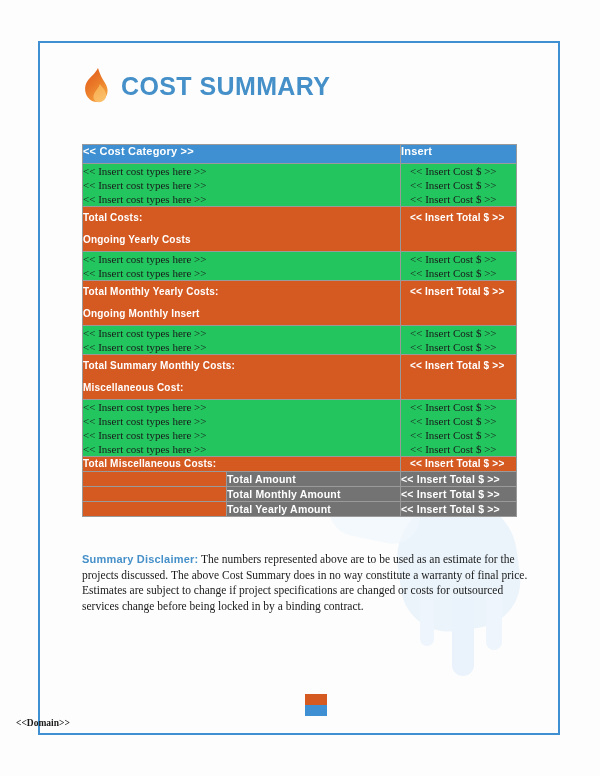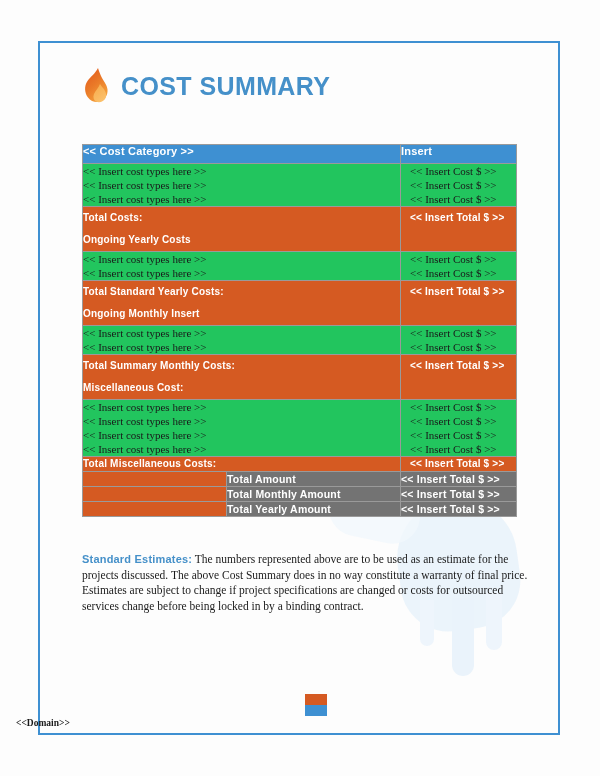--- a/index.html
+++ b/index.html
@@ -296,21 +296,21 @@
             <div class="line">&lt;&lt; Insert cost types here &gt;&gt;</div>
           </td>
           <td class="light-cell price-light">
             <div class="line">&lt;&lt; Insert Cost $ &gt;&gt;</div>
             <div class="line">&lt;&lt; Insert Cost $ &gt;&gt;</div>
           </td>
         </tr>
 
         <tr>
           <td class="dark-cell" colspan="2">
-            <div class="line">Total Standard Yearly Costs:</div>
+            <div class="line">Total Monthly Yearly Costs:</div>
             <div class="line">Ongoing Monthly Insert</div>
           </td>
           <td class="dark-cell price-dark">
             <div class="line">&lt;&lt; Insert Total $ &gt;&gt;</div>
           </td>
         </tr>
 
         <tr>
           <td class="light-cell" colspan="2">
             <div class="line">&lt;&lt; Insert cost types here &gt;&gt;</div>
@@ -380,21 +380,21 @@
             <div class="line">Total Yearly Amount</div>
           </td>
           <td class="sub-label-cell">
             <div class="line">&lt;&lt; Insert Total $ &gt;&gt;</div>
           </td>
         </tr>
       </tbody>
     </table>
 
     <div class="disclaimer">
-      <span class="lead">Standard Estimates:</span><span> The numbers represented above are to be used as an estimate for the projects discussed. The above Cost Summary does in no way constitute a warranty of final price.  Estimates are subject to change if project specifications are changed or costs for outsourced services change before being locked in by a binding contract.</span>
+      <span class="lead">Summary Disclaimer:</span><span> The numbers represented above are to be used as an estimate for the projects discussed. The above Cost Summary does in no way constitute a warranty of final price.  Estimates are subject to change if project specifications are changed or costs for outsourced services change before being locked in by a binding contract.</span>
     </div>
 
     <div class="footer">
       <div class="footer-logo">
         <div class="top-half"></div>
         <div class="bottom-half"></div>
       </div>
       <div class="footer-text">&lt;&lt;Domain&gt;&gt;</div>
     </div>
 

